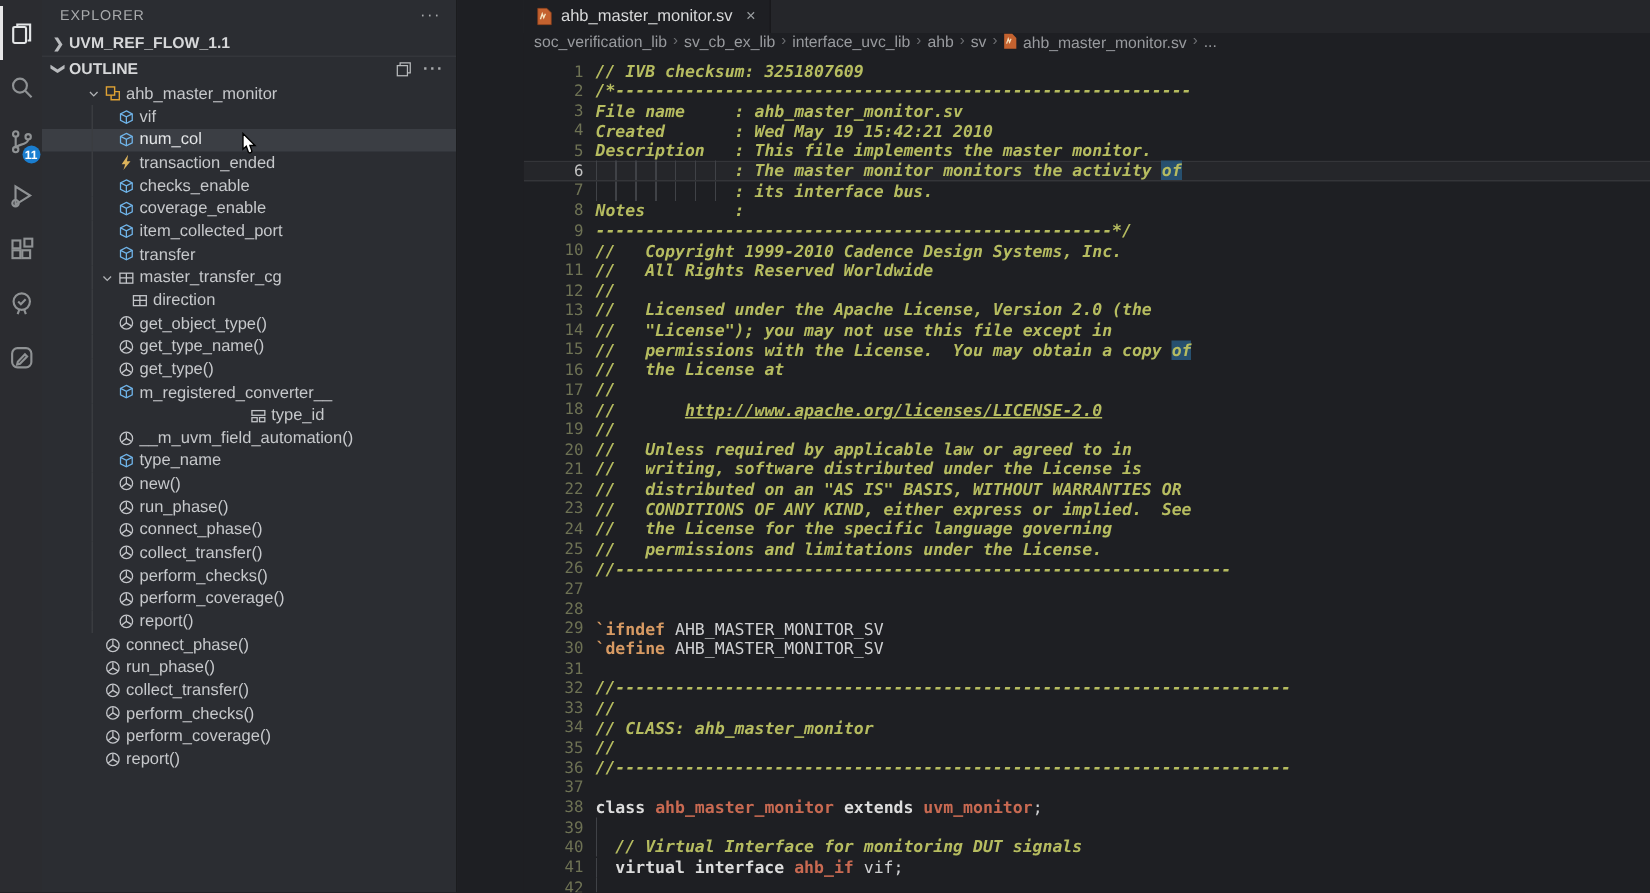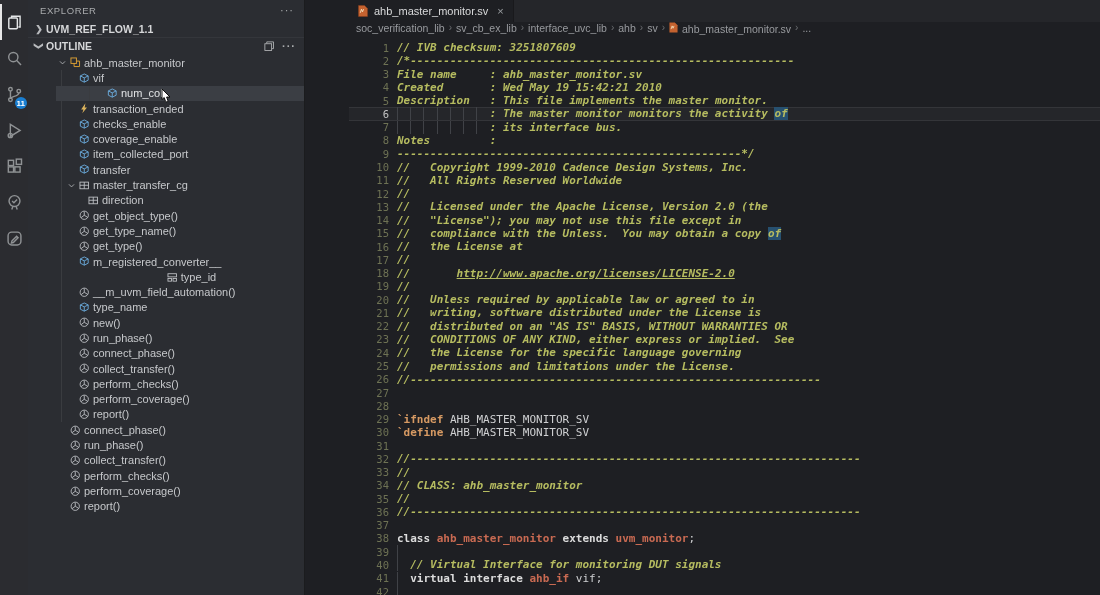--- a/index.html
+++ b/index.html
@@ -179,21 +179,21 @@
           <span class="ticon">
             <svg viewBox="0 0 16 16">
               <g fill="none" stroke="#6fb3e8" stroke-width="1.1">
                 <path d="M8 2.5l5 2.5v5.5L8 13 3 10.5V5z"></path>
                 <path d="M3 5l5 2.5L13 5M8 7.5V13"></path>
               </g>
             </svg>
           </span>
           <span>vif</span>
         </div>
-        <div class="trow sel" style="padding-left: 37px; margin-left: 28px;">
+        <div class="trow sel" style="padding-left: 37px;">
           <div class="tguide" style="left: 33px;"></div>
           <span class="chevslot"></span>
           <span class="ticon">
             <svg viewBox="0 0 16 16">
               <g fill="none" stroke="#6fb3e8" stroke-width="1.1">
                 <path d="M8 2.5l5 2.5v5.5L8 13 3 10.5V5z"></path>
                 <path d="M3 5l5 2.5L13 5M8 7.5V13"></path>
               </g>
             </svg>
           </span>
@@ -645,21 +645,21 @@
         <div class="line">
           <span class="ln">13</span>
           <span class="lc"><span class="cm">//   Licensed under the Apache License, Version 2.0 (the</span></span>
         </div>
         <div class="line">
           <span class="ln">14</span>
           <span class="lc"><span class="cm">//   "License"); you may not use this file except in</span></span>
         </div>
         <div class="line">
           <span class="ln">15</span>
-          <span class="lc"><span class="cm">//   compliance with the Unless.  You may obtain a copy </span><span class="hl">of</span></span>
+          <span class="lc"><span class="cm">//   permissions with the License.  You may obtain a copy </span><span class="hl">of</span></span>
         </div>
         <div class="line">
           <span class="ln">16</span>
           <span class="lc"><span class="cm">//   the License at</span></span>
         </div>
         <div class="line">
           <span class="ln">17</span>
           <span class="lc"><span class="cm">//</span></span>
         </div>
         <div class="line">

